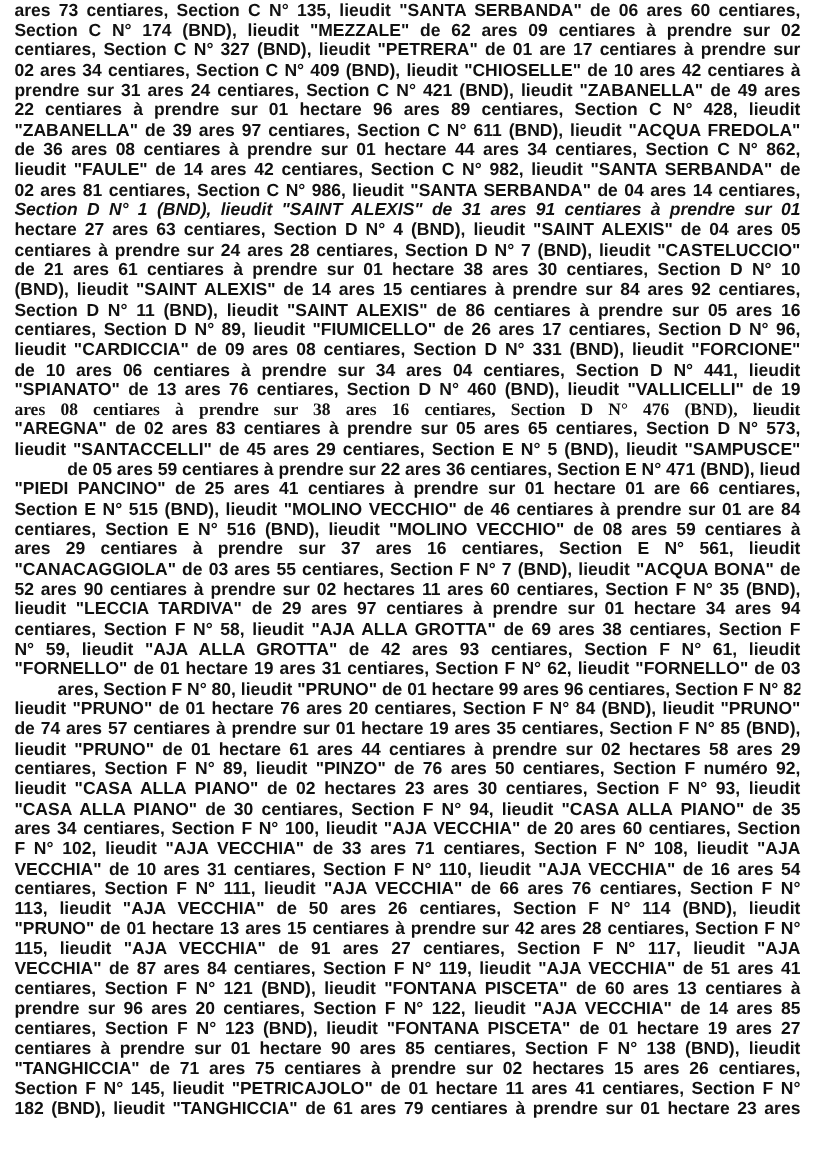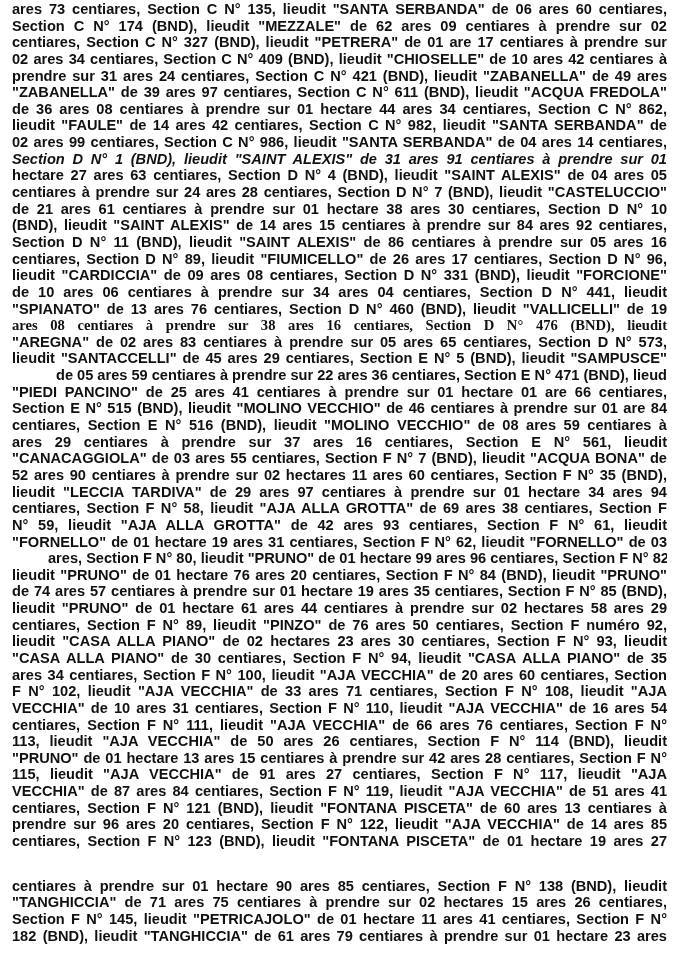--- a/index.html
+++ b/index.html
@@ -28,24 +28,25 @@
 </head>
 <body>
 
 <div class="page">
   <div id="para">
       <span class="line" style="height: 16.6552px; line-height: 16.6552px;">ares 73 centiares, Section C N° 135, lieudit "SANTA SERBANDA" de 06 ares 60 centiares,</span>
       <span class="line" style="height: 16.6552px; line-height: 16.6552px;">Section C N° 174 (BND), lieudit "MEZZALE" de 62 ares 09 centiares à prendre sur 02</span>
       <span class="line" style="height: 16.6552px; line-height: 16.6552px;">centiares, Section C N° 327 (BND), lieudit "PETRERA" de 01 are 17 centiares à prendre sur</span>
       <span class="line" style="height: 16.6552px; line-height: 16.6552px;">02 ares 34 centiares, Section C N° 409 (BND), lieudit "CHIOSELLE" de 10 ares 42 centiares à</span>
       <span class="line" style="height: 16.6552px; line-height: 16.6552px;">prendre sur 31 ares 24 centiares, Section C N° 421 (BND), lieudit "ZABANELLA" de 49 ares</span>
+      <span class="line" style="height: 16.6552px; line-height: 16.6552px;">22 centiares à prendre sur 01 hectare 96 ares 89 centiares, Section C N° 428, lieudit</span>
       <span class="line" style="height: 16.6552px; line-height: 16.6552px;">"ZABANELLA" de 39 ares 97 centiares, Section C N° 611 (BND), lieudit "ACQUA FREDOLA"</span>
       <span class="line" style="height: 16.6552px; line-height: 16.6552px;">de 36 ares 08 centiares à prendre sur 01 hectare 44 ares 34 centiares, Section C N° 862,</span>
       <span class="line" style="height: 16.6552px; line-height: 16.6552px;">lieudit "FAULE" de 14 ares 42 centiares, Section C N° 982, lieudit "SANTA SERBANDA" de</span>
-      <span class="line" style="height: 16.6552px; line-height: 16.6552px;">02 ares 99 centiares, Section C N° 986, lieudit "SANTA SERBANDA" de 04 ares 14 centiares,</span>
+      <span class="line" style="height: 16.6552px; line-height: 16.6552px;">02 ares 81 centiares, Section C N° 986, lieudit "SANTA SERBANDA" de 04 ares 14 centiares,</span>
       <span class="line" style="height: 16.6552px; line-height: 16.6552px; font-style: italic;">Section D N° 1 (BND), lieudit "SAINT ALEXIS" de 31 ares 91 centiares à prendre sur 01</span>
       <span class="line" style="height: 16.6552px; line-height: 16.6552px;">hectare 27 ares 63 centiares, Section D N° 4 (BND), lieudit "SAINT ALEXIS" de 04 ares 05</span>
       <span class="line" style="height: 16.6552px; line-height: 16.6552px;">centiares à prendre sur 24 ares 28 centiares, Section D N° 7 (BND), lieudit "CASTELUCCIO"</span>
       <span class="line" style="height: 16.6552px; line-height: 16.6552px;">de 21 ares 61 centiares à prendre sur 01 hectare 38 ares 30 centiares, Section D N° 10</span>
       <span class="line" style="height: 16.6552px; line-height: 16.6552px;">(BND), lieudit "SAINT ALEXIS" de 14 ares 15 centiares à prendre sur 84 ares 92 centiares,</span>
       <span class="line" style="height: 16.6552px; line-height: 16.6552px;">Section D N° 11 (BND), lieudit "SAINT ALEXIS" de 86 centiares à prendre sur 05 ares 16</span>
       <span class="line" style="height: 16.6552px; line-height: 16.6552px;">centiares, Section D N° 89, lieudit "FIUMICELLO" de 26 ares 17 centiares, Section D N° 96,</span>
       <span class="line" style="height: 16.6552px; line-height: 16.6552px;">lieudit "CARDICCIA" de 09 ares 08 centiares, Section D N° 331 (BND), lieudit "FORCIONE"</span>
       <span class="line" style="height: 16.6552px; line-height: 16.6552px;">de 10 ares 06 centiares à prendre sur 34 ares 04 centiares, Section D N° 441, lieudit</span>
       <span class="line" style="height: 16.6552px; line-height: 16.6552px;">"SPIANATO" de 13 ares 76 centiares, Section D N° 460 (BND), lieudit "VALLICELLI" de 19</span>
@@ -74,18 +75,18 @@
       <span class="line" style="height: 16.6552px; line-height: 16.6552px;">F N° 102, lieudit "AJA VECCHIA" de 33 ares 71 centiares, Section F N° 108, lieudit "AJA</span>
       <span class="line" style="height: 16.6552px; line-height: 16.6552px;">VECCHIA" de 10 ares 31 centiares, Section F N° 110, lieudit "AJA VECCHIA" de 16 ares 54</span>
       <span class="line" style="height: 16.6552px; line-height: 16.6552px;">centiares, Section F N° 111, lieudit "AJA VECCHIA" de 66 ares 76 centiares, Section F N°</span>
       <span class="line" style="height: 16.6552px; line-height: 16.6552px;">113, lieudit "AJA VECCHIA" de 50 ares 26 centiares, Section F N° 114 (BND), lieudit</span>
       <span class="line" style="height: 16.6552px; line-height: 16.6552px;">"PRUNO" de 01 hectare 13 ares 15 centiares à prendre sur 42 ares 28 centiares, Section F N°</span>
       <span class="line" style="height: 16.6552px; line-height: 16.6552px;">115, lieudit "AJA VECCHIA" de 91 ares 27 centiares, Section F N° 117, lieudit "AJA</span>
       <span class="line" style="height: 16.6552px; line-height: 16.6552px;">VECCHIA" de 87 ares 84 centiares, Section F N° 119, lieudit "AJA VECCHIA" de 51 ares 41</span>
       <span class="line" style="height: 16.6552px; line-height: 16.6552px;">centiares, Section F N° 121 (BND), lieudit "FONTANA PISCETA" de 60 ares 13 centiares à</span>
       <span class="line" style="height: 16.6552px; line-height: 16.6552px;">prendre sur 96 ares 20 centiares, Section F N° 122, lieudit "AJA VECCHIA" de 14 ares 85</span>
       <span class="line" style="height: 16.6552px; line-height: 16.6552px;">centiares, Section F N° 123 (BND), lieudit "FONTANA PISCETA" de 01 hectare 19 ares 27</span>
-      <span class="line" style="height: 16.6552px; line-height: 16.6552px; margin-top: 28px;">centiares à prendre sur 01 hectare 90 ares 85 centiares, Section F N° 138 (BND), lieudit</span>
+      <span class="line" style="height: 16.6552px; line-height: 16.6552px;">centiares à prendre sur 01 hectare 90 ares 85 centiares, Section F N° 138 (BND), lieudit</span>
       <span class="line" style="height: 16.6552px; line-height: 16.6552px;">"TANGHICCIA" de 71 ares 75 centiares à prendre sur 02 hectares 15 ares 26 centiares,</span>
       <span class="line" style="height: 16.6552px; line-height: 16.6552px;">Section F N° 145, lieudit "PETRICAJOLO" de 01 hectare 11 ares 41 centiares, Section F N°</span>
       <span class="line last" style="height: 16.6552px; line-height: 16.6552px;">182 (BND), lieudit "TANGHICCIA" de 61 ares 79 centiares à prendre sur 01 hectare 23 ares</span>
     </div>
 </div>
 
 </body></html>

